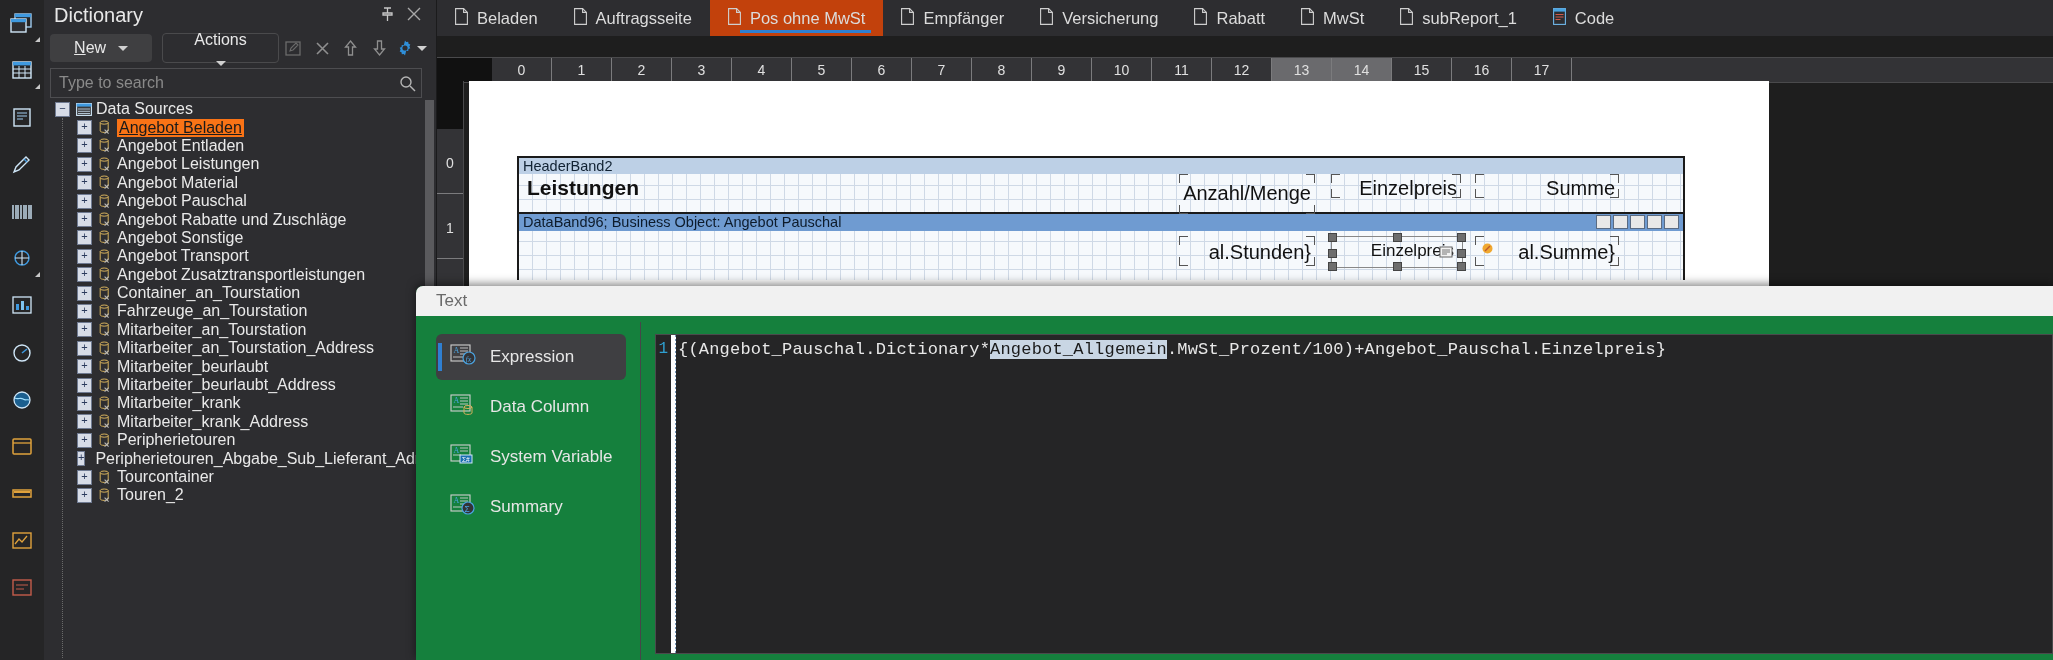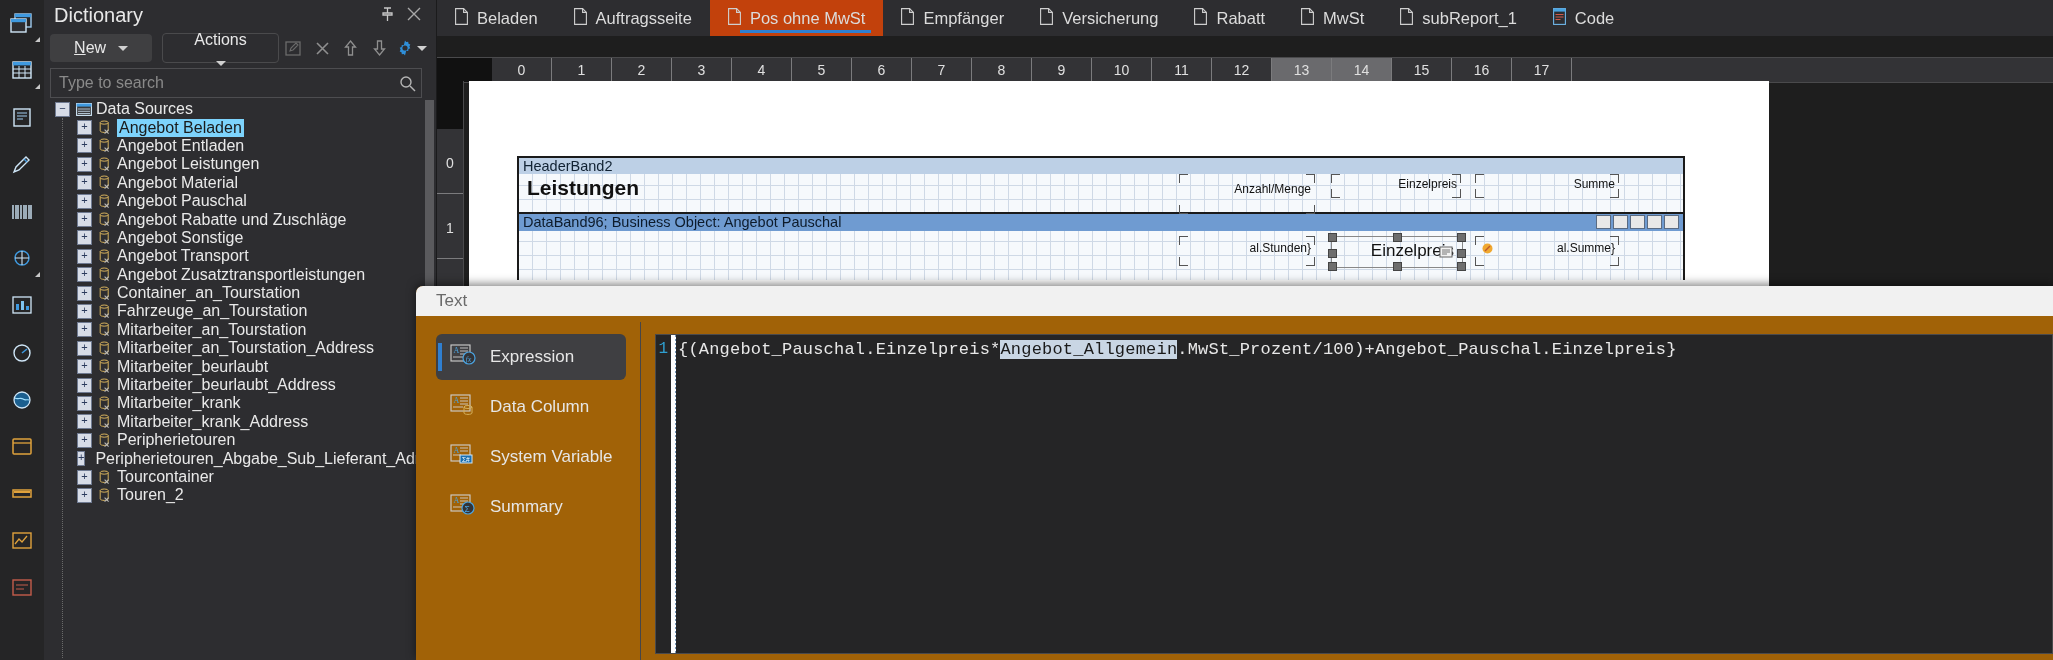--- a/index.html
+++ b/index.html
@@ -40,21 +40,21 @@
   .searchbox input::placeholder{color:#8a8a8a;}
   .search-ico{width:28px;display:flex;align-items:center;justify-content:center;}
 
   .tree{position:absolute;left:6px;top:100px;width:392px;height:560px;overflow:hidden;}
   .tnode{position:relative;height:18.4px;display:flex;align-items:center;white-space:nowrap;font-size:16px;}
   .tnode .exp{width:13px;height:13px;margin-left:5px;margin-right:3px;border:1px solid #6f7a91;
         background:#d7dce7;color:#2b3a5c;font-size:11px;line-height:11px;text-align:center;
         font-family:"Liberation Sans",sans-serif;}
   .tnode.lvl1 .exp{margin-left:27px;}
   .tlabel{margin-left:4px;color:#e9e9e9;}
-  .tlabel.sel{background:#7dd3fc;color:#1a1a1a;padding:0 2px;}
+  .tlabel.sel{background:#f97316;color:#1a1a1a;padding:0 2px;text-decoration:underline;}
   .ico-ds{width:16px;height:13px;margin-left:3px;}
   .ico-db{width:15px;height:15px;margin-left:3px;}
   .vline{position:absolute;left:12px;top:0;bottom:0;border-left:1px dotted #6a6a6a;}
 
   .dict-scroll{position:absolute;right:2px;top:100px;width:9px;height:560px;background:#333335;}
   .dict-scroll .thumb{position:absolute;left:0;top:0;width:9px;height:235px;background:#5a5a5d;}
 
   
   .tabstrip{position:absolute;left:437px;top:0;width:1616px;height:36px;background:#2d2d30;
             border-bottom:1px solid #1f1f20;display:flex;align-items:center;}
@@ -88,36 +88,36 @@
   .dband{border-left:2px solid #1a1a1a;border-right:2px solid #1a1a1a;}
   .dband1{top:133px;height:66px;background:
       repeating-linear-gradient(to right,transparent 0 13px,#cfd9e6 13px 14px),
       repeating-linear-gradient(to bottom,transparent 0 13px,#cfd9e6 13px 14px),#f6f9fc;}
   .dband2{top:205px;height:55px;background:
       repeating-linear-gradient(to right,transparent 0 13px,#cfd9e6 13px 14px),
       repeating-linear-gradient(to bottom,transparent 0 13px,#cfd9e6 13px 14px),#f6f9fc;}
   .dbhdr{background:#6f9bd1;color:#0d1b2b;height:17px;line-height:17px;font-size:14.5px;padding-left:4px;white-space:nowrap;}
   .leist{position:absolute;left:8px;top:18px;font-size:21px;font-weight:bold;color:#111;
          font-family:"Liberation Sans",sans-serif;}
-  .cell{position:absolute;font-size:12px;color:#111;white-space:nowrap;text-align:right;
+  .cell{position:absolute;font-size:20px;color:#111;white-space:nowrap;text-align:right;
         font-family:"Liberation Sans",sans-serif;}
   .cb{position:absolute;}
   .cb i{position:absolute;width:8px;height:8px;}
   .cb i.tl{left:0;top:0;border-left:1px solid #555;border-top:1px solid #555;}
   .cb i.tr{right:0;top:0;border-right:1px solid #555;border-top:1px solid #555;}
   .cb i.bl{left:0;bottom:0;border-left:1px solid #555;border-bottom:1px solid #555;}
   .cb i.br{right:0;bottom:0;border-right:1px solid #555;border-bottom:1px solid #555;}
   .selbox{position:absolute;border:1px solid #888;}
   .hdl{position:absolute;width:7px;height:7px;background:#6e6e6e;border:1px solid #444;}
   .bandtools{position:absolute;right:4px;top:1px;display:flex;gap:2px;}
   .bandtools span{width:13px;height:12px;background:#e8e8e8;border:1px solid #5a6b82;
         display:block;position:relative;}
 
   
-  .dialog{position:absolute;left:416px;top:286px;width:1637px;height:374px;background:#a16207;
+  .dialog{position:absolute;left:416px;top:286px;width:1637px;height:374px;background:#15803d;
           border-top-left-radius:7px;box-shadow:0 -2px 10px rgba(0,0,0,.5);}
   .dlg-head{height:30px;background:#f1f1f1;border-top-left-radius:7px;position:relative;}
   .dlg-head .t{position:absolute;left:20px;top:5px;font-size:17px;color:#6a6a6a;}
   .dlg-body{position:absolute;left:0;top:30px;right:0;bottom:0;display:flex;}
   .dlg-left{width:224px;padding:18px 14px 0 20px;box-sizing:border-box;}
   .src-item{height:46px;display:flex;align-items:center;gap:14px;padding-left:14px;border-radius:6px;
             font-size:17px;color:#e6e6e6;position:relative;margin-bottom:4px;cursor:default;}
   .src-item.active{background:#3f3f42;}
   .src-item.active::before{content:"";position:absolute;left:2px;top:9px;width:4px;height:28px;background:#2f7fd1;}
   .dlg-div{width:1px;background:#464649;margin-top:6px;margin-bottom:0;}
@@ -750,19 +750,19 @@
           </div>
         </div>
       <div class="dlg-div"></div>
       <div class="dlg-right">
         <div class="editor">
           <div class="gutter"></div>
           <div class="lineno">1</div>
           <div class="caretcol">
               <i></i>
             </div>
-          <div class="codeline"><span>{(Angebot_Pauschal.Einzelpreis*</span><span class="hl">Angebot_Allgemein</span><span>.MwSt_Prozent/100)+Angebot_Pauschal.Einzelpreis}</span></div>
+          <div class="codeline"><span>{(Angebot_Pauschal.Dictionary*</span><span class="hl">Angebot_Allgemein</span><span>.MwSt_Prozent/100)+Angebot_Pauschal.Einzelpreis}</span></div>
         </div>
       </div>
     </div>
   </div>
 
 </div>
 
 </body></html>

